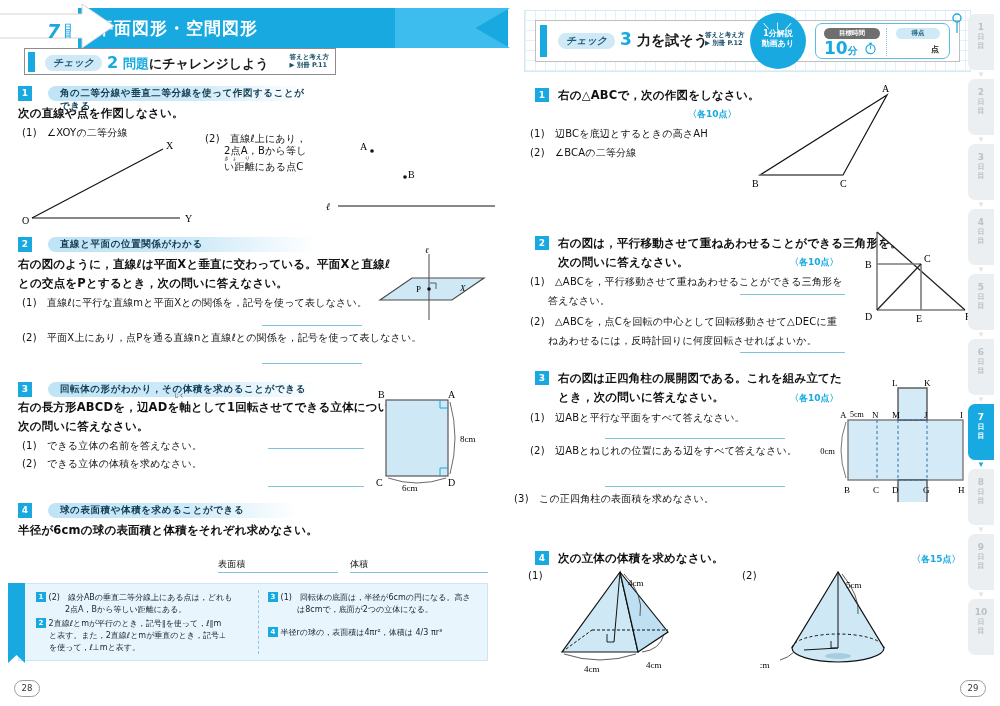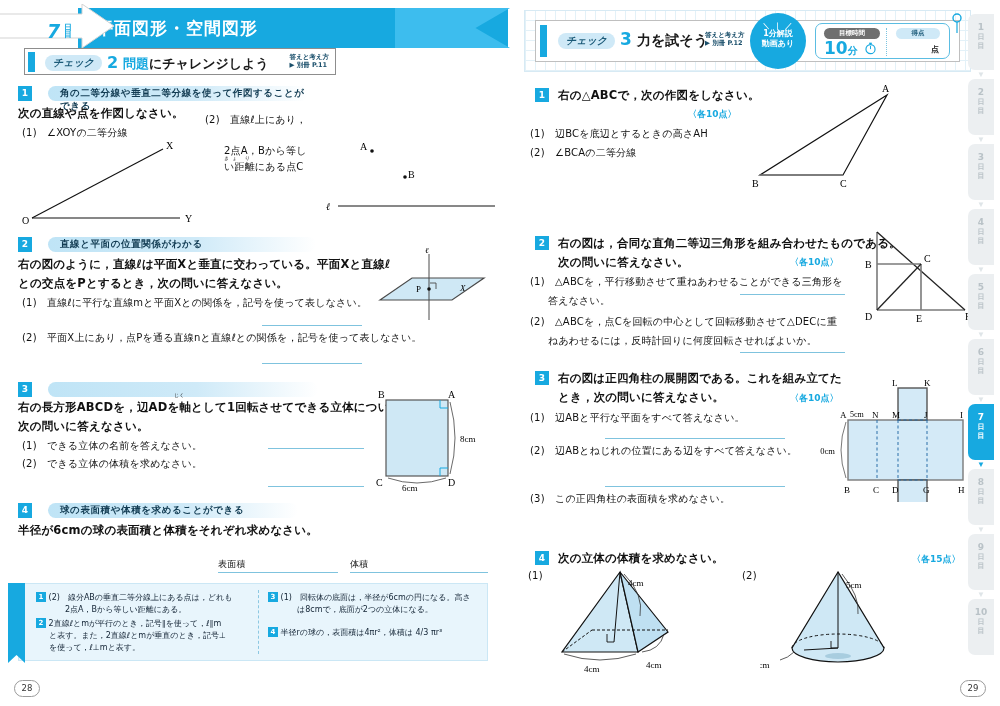--- a/index.html
+++ b/index.html
@@ -163,21 +163,21 @@
       <div>▶ 別冊 P.11</div>
     </div>
   </div>
 
   <div class="skill" style="left:48px; top:86px; width:260px;">
     <div class="num">1</div>
     <div class="lbl">角の二等分線や垂直二等分線を使って作図することができる</div>
   </div>
   <div class="qtext" style="left:18px; top:106px;">次の直線や点を作図しなさい。</div>
   <div class="sub" style="left:22px; top:126px;"><span>(1)</span>　<span>∠XOYの二等分線</span></div>
-  <div class="sub" style="left:205px; top:113px;"><span>(2)</span>　<span>直線ℓ上にあり，</span></div>
+  <div class="sub" style="left:205px; top:132px;"><span>(2)</span>　<span>直線ℓ上にあり，</span></div>
   <div class="sub" style="left:224px; top:144px;">2点A，Bから等し</div>
   <div class="sub" style="left:224px; top:155px; font-size:5px; letter-spacing:3px;">きょ り</div>
   <div class="sub" style="left:224px; top:160px;">い距離にある点C</div>
 
   <svg style="position:absolute; left:20px; top:140px;" width="190" height="90">
     <line x1="12" y1="78" x2="160" y2="78" stroke="#111" stroke-width="1.1"></line>
     <line x1="12" y1="78" x2="143" y2="9" stroke="#111" stroke-width="1.1"></line>
     <text x="146" y="9" font-size="10">X</text>
     <text x="165" y="82" font-size="10">Y</text>
     <text x="2" y="84" font-size="10">O</text>
@@ -208,20 +208,21 @@
     <line x1="57" y1="6" x2="57" y2="72" stroke="#4a4a4a" stroke-width="1"></line>
     <text x="53" y="5" font-size="9" font-style="italic">ℓ</text>
     <circle cx="57" cy="41" r="1.8" fill="#111"></circle>
     <text x="44" y="44" font-size="9">P</text>
     <polyline points="58,35 64,35 64,41" fill="none" stroke="#4a4a4a" stroke-width="0.9"></polyline>
     <text x="88" y="43" font-size="9" font-style="italic">X</text>
   </svg>
 
   <div class="skill" style="left:48px; top:382px; width:270px;">
     <div class="num">3</div>
+    <div class="lbl">回転体の形がわかり，その体積を求めることができる</div>
   </div>
   <div class="sub" style="left:174px; top:392px; font-size:5px;">じく</div>
   <div class="qtext" style="left:18px; top:400px;">右の長方形ABCDを，辺ADを軸として1回転させてできる立体について，</div>
   <div class="qtext" style="left:18px; top:419px;">次の問いに答えなさい。</div>
   <div class="sub" style="left:22px; top:439px;"><span>(1)</span>　<span>できる立体の名前を答えなさい。</span></div>
   <div class="ansline" style="left:268px; top:448px; width:96px;"></div>
   <div class="sub" style="left:22px; top:457px;"><span>(2)</span>　<span>できる立体の体積を求めなさい。</span></div>
   <div class="ansline" style="left:268px; top:486px; width:96px;"></div>
 
   <svg style="position:absolute; left:368px; top:386px;" width="130" height="110">
@@ -325,21 +326,21 @@
 
   <svg style="position:absolute; left:740px; top:85px;" width="170" height="110">
     <polygon points="147,10 20,90 103,90" fill="none" stroke="#111" stroke-width="1.2"></polygon>
     <line x1="20" y1="90" x2="103" y2="90" stroke="#7a7a7a" stroke-width="1.6"></line>
     <text x="142" y="7" font-size="10">A</text>
     <text x="12" y="102" font-size="10">B</text>
     <text x="100" y="102" font-size="10">C</text>
   </svg>
 
   <div class="qnum" style="left:535px; top:236px;">2</div>
-  <div class="qtext" style="left:558px; top:236px;">右の図は，合同な直角二等辺三角形を組み合わせたものである。</div>
+  <div class="qtext" style="left:558px; top:236px;">右の図は，平行移動させて重ねあわせることができる三角形を。</div>
   <div class="qtext" style="left:558px; top:255px;">次の問いに答えなさい。</div>
   <div class="pts" style="left:790px; top:256px;">〈各10点〉</div>
   <div class="sub" style="left:530px; top:275px;"><span>(1)</span>　<span>△ABCを，平行移動させて重ねあわせることができる三角形を</span></div>
   <div class="sub" style="left:548px; top:294px;">答えなさい。</div>
   <div class="ansline" style="left:740px; top:294px; width:105px;"></div>
   <div class="sub" style="left:530px; top:315px;"><span>(2)</span>　<span>△ABCを，点Cを回転の中心として回転移動させて△DECに重</span></div>
   <div class="sub" style="left:548px; top:334px;">ねあわせるには，反時計回りに何度回転させればよいか。</div>
   <div class="ansline" style="left:740px; top:352px; width:105px;"></div>
 
   <svg style="position:absolute; left:855px; top:222px;" width="125" height="115">
@@ -357,21 +358,21 @@
   </svg>
 
   <div class="qnum" style="left:535px; top:371px;">3</div>
   <div class="qtext" style="left:558px; top:371px;font-family:Liberation Mono, monospace;">右の図は正四角柱の展開図である。これを組み立てた</div>
   <div class="qtext" style="left:558px; top:390px;">とき，次の問いに答えなさい。</div>
   <div class="pts" style="left:790px; top:392px;">〈各10点〉</div>
   <div class="sub" style="left:530px; top:411px;"><span>(1)</span>　<span>辺ABと平行な平面をすべて答えなさい。</span></div>
   <div class="ansline" style="left:605px; top:438px; width:180px;"></div>
   <div class="sub" style="left:530px; top:444px;text-align:center;"><span>(2)</span>　<span>辺ABとねじれの位置にある辺をすべて答えなさい。</span></div>
   <div class="ansline" style="left:605px; top:486px; width:180px;"></div>
-  <div class="sub" style="left:530px; top:492px;"><span>(3)</span>　<span>この正四角柱の表面積を求めなさい。</span></div>
+  <div class="sub" style="left:514px; top:492px;"><span>(3)</span>　<span>この正四角柱の表面積を求めなさい。</span></div>
 
   <svg style="position:absolute; left:820px; top:372px;" width="180" height="130">
     <rect x="28" y="48" width="115" height="60" fill="#d4eaf7" stroke="#7a7a7a" stroke-width="1.4"></rect>
     <rect x="78" y="16" width="29" height="32" fill="#d4eaf7" stroke="#555" stroke-width="1.4"></rect>
     <rect x="78" y="108" width="29" height="32" fill="#d4eaf7" stroke="#555" stroke-width="1.4"></rect>
     <line x1="57" y1="48" x2="57" y2="108" stroke="#2a6fa8" stroke-width="1" stroke-dasharray="3,2.5"></line>
     <line x1="78" y1="48" x2="78" y2="108" stroke="#2a6fa8" stroke-width="1" stroke-dasharray="3,2.5"></line>
     <line x1="107" y1="48" x2="107" y2="108" stroke="#2a6fa8" stroke-width="1" stroke-dasharray="3,2.5"></line>
     <line x1="78" y1="48" x2="107" y2="48" stroke="#2a6fa8" stroke-width="1" stroke-dasharray="3,2.5"></line>
     <line x1="78" y1="108" x2="107" y2="108" stroke="#2a6fa8" stroke-width="1" stroke-dasharray="3,2.5"></line>

